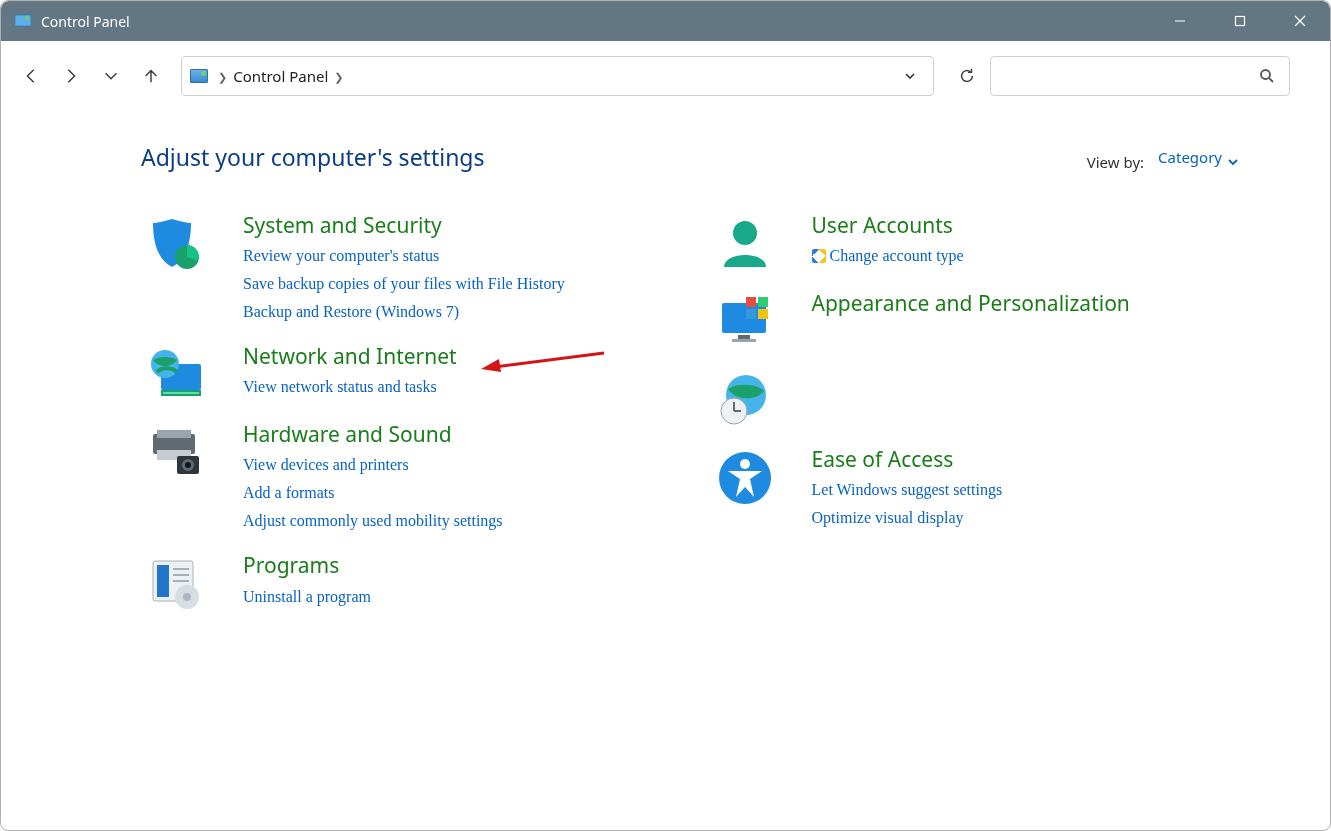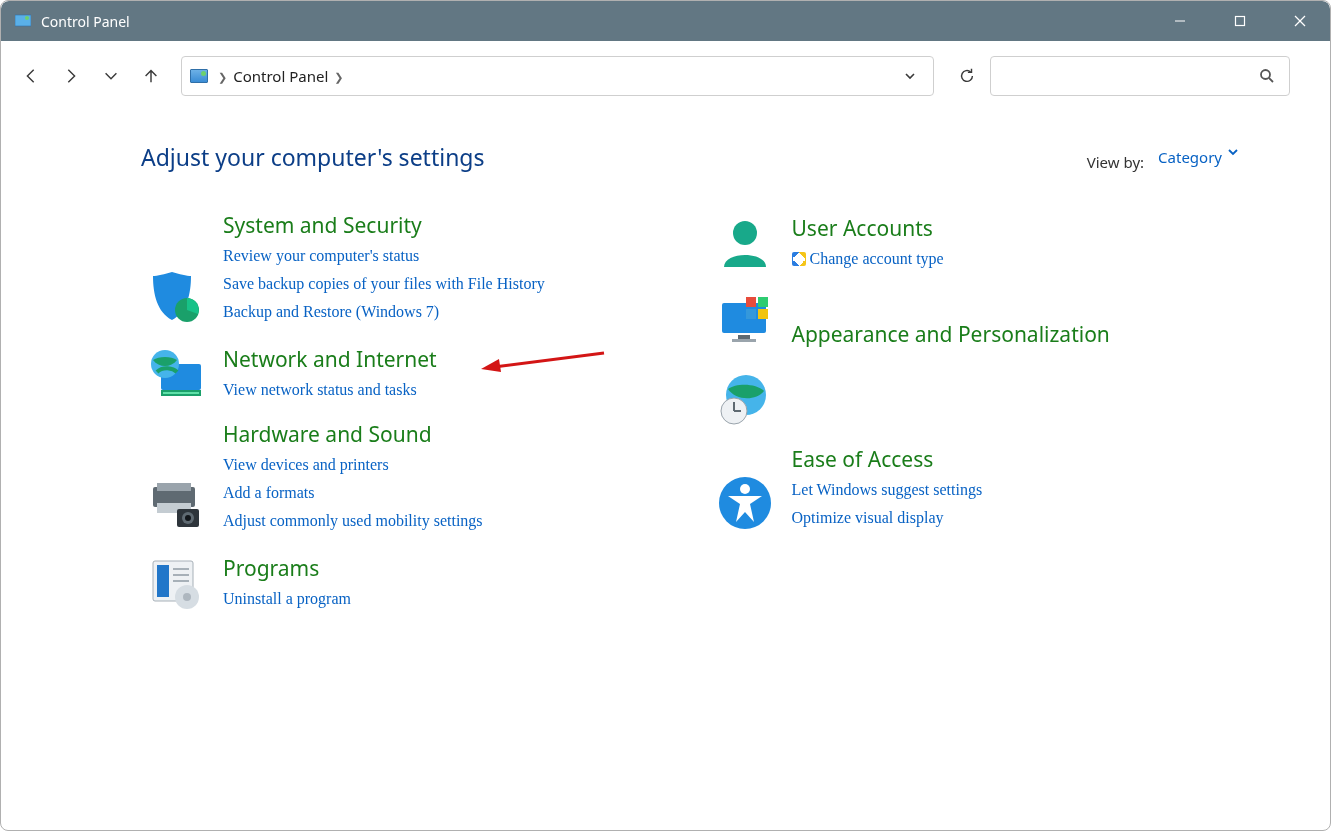--- a/index.html
+++ b/index.html
@@ -105,32 +105,33 @@
     align-items: center;
     margin-bottom: 40px;
   }
   .header-title {
     color: #0c3e87;
     font-size: 23px;
     font-weight: 400;
   }
   .header-spacer { flex: 1; }
   .viewby-label { color: #333; font-size: 15px; margin-right: 14px; margin-top: 9px; }
-  .viewby-value { color: #0862c4; font-size: 15px; display:flex; align-items:flex-start; gap:6px; }
+  .viewby-value { color: #0862c4; font-size: 15px; display:flex; align-items:flex-end; gap:6px; }
   .viewby-value svg { width:10px;height:10px; stroke:#0862c4; stroke-width:1.8; fill:none; }
   .categories {
     display: flex;
     gap: 40px;
   }
   .col { flex: 1; }
   .cat-item {
     display: flex;
-    align-items: flex-end;
+    align-items: flex-start;
     margin-bottom: 18px;
     position: relative;
+    gap: 20px;
   }
   .cat-icon {
     width: 70px;
     flex: 0 0 70px;
     display: flex;
     align-items: flex-start;
     justify-content: center;
     margin-right: 12px;
     padding-top: 2px;
   }

